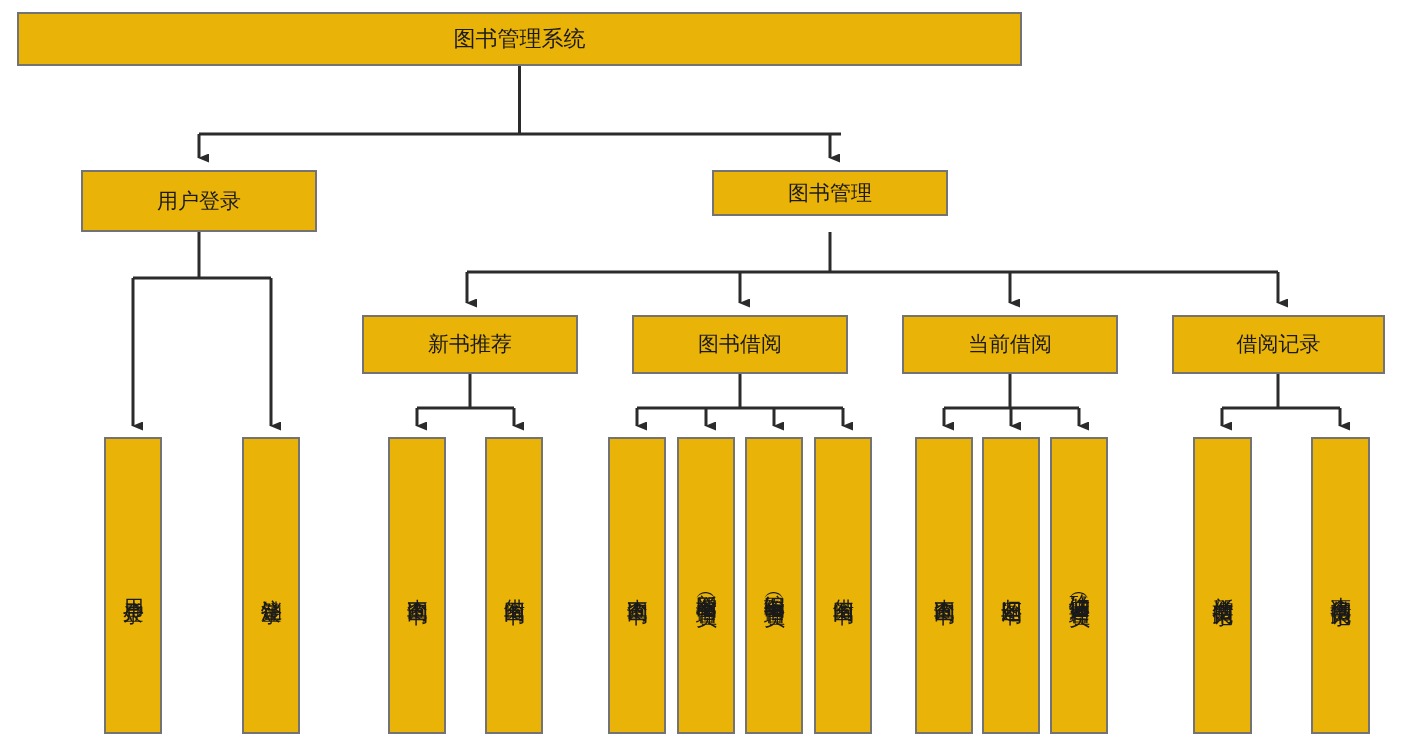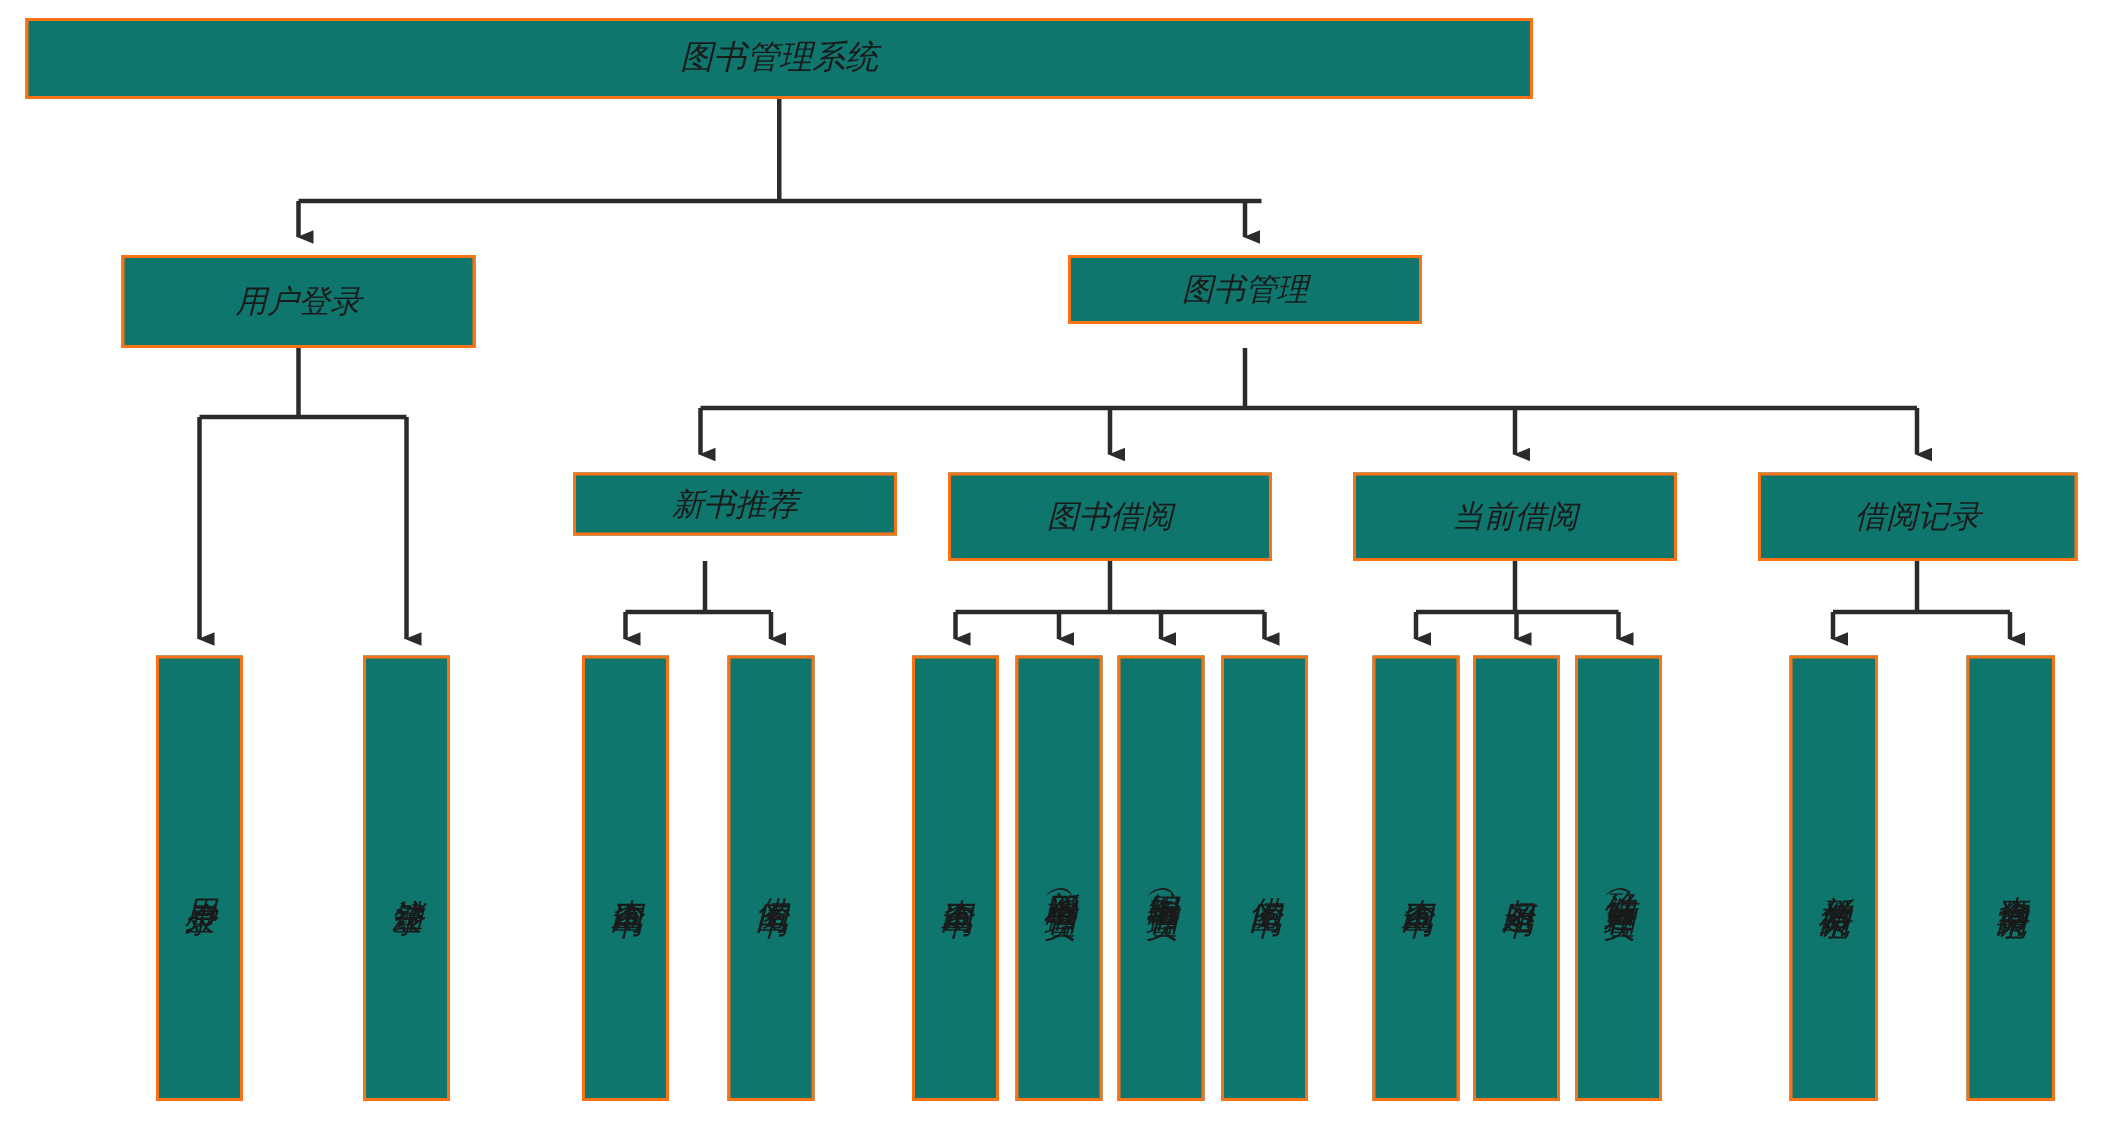--- a/index.html
+++ b/index.html
@@ -23,27 +23,26 @@
     position: absolute;
     left: 0;
     top: 0;
     width: 1405px;
     height: 747px;
     pointer-events: none;
   }
   .node {
     position: absolute;
     box-sizing: border-box;
-    background: #0f766e;
-    border: 2px solid #f97316;
+    background: #eab308;
+    border: 2px solid #737373;
     display: flex;
     align-items: center;
     justify-content: center;
     overflow: hidden;
-    font-style: italic;
   }
   .node-label {
     color: #1a1a1a;
     text-align: center;
     line-height: 1.18;
     white-space: nowrap;
   }
   .node.horizontal .node-label {
     font-size: 21px;
     writing-mode: horizontal-tb;
@@ -126,21 +125,21 @@
     <span class="node-label">图书管理系统</span>
   </div>
 
   <div class="node horizontal" style="left:81px; top:170px; width:236px; height:62px;">
     <span class="node-label">用户登录</span>
   </div>
   <div class="node horizontal" style="left:712px; top:170px; width:236px; height:46px;">
     <span class="node-label">图书管理</span>
   </div>
 
-  <div class="node horizontal" style="left:362px; top:315px; width:216px; height:42px;margin-left:20px;">
+  <div class="node horizontal" style="left:362px; top:315px; width:216px; height:59px;">
     <span class="node-label">新书推荐</span>
   </div>
   <div class="node horizontal" style="left:632px; top:315px; width:216px; height:59px;">
     <span class="node-label">图书借阅</span>
   </div>
   <div class="node horizontal" style="left:902px; top:315px; width:216px; height:59px;">
     <span class="node-label">当前借阅</span>
   </div>
   <div class="node horizontal" style="left:1172px; top:315px; width:213px; height:59px;">
     <span class="node-label">借阅记录</span>

